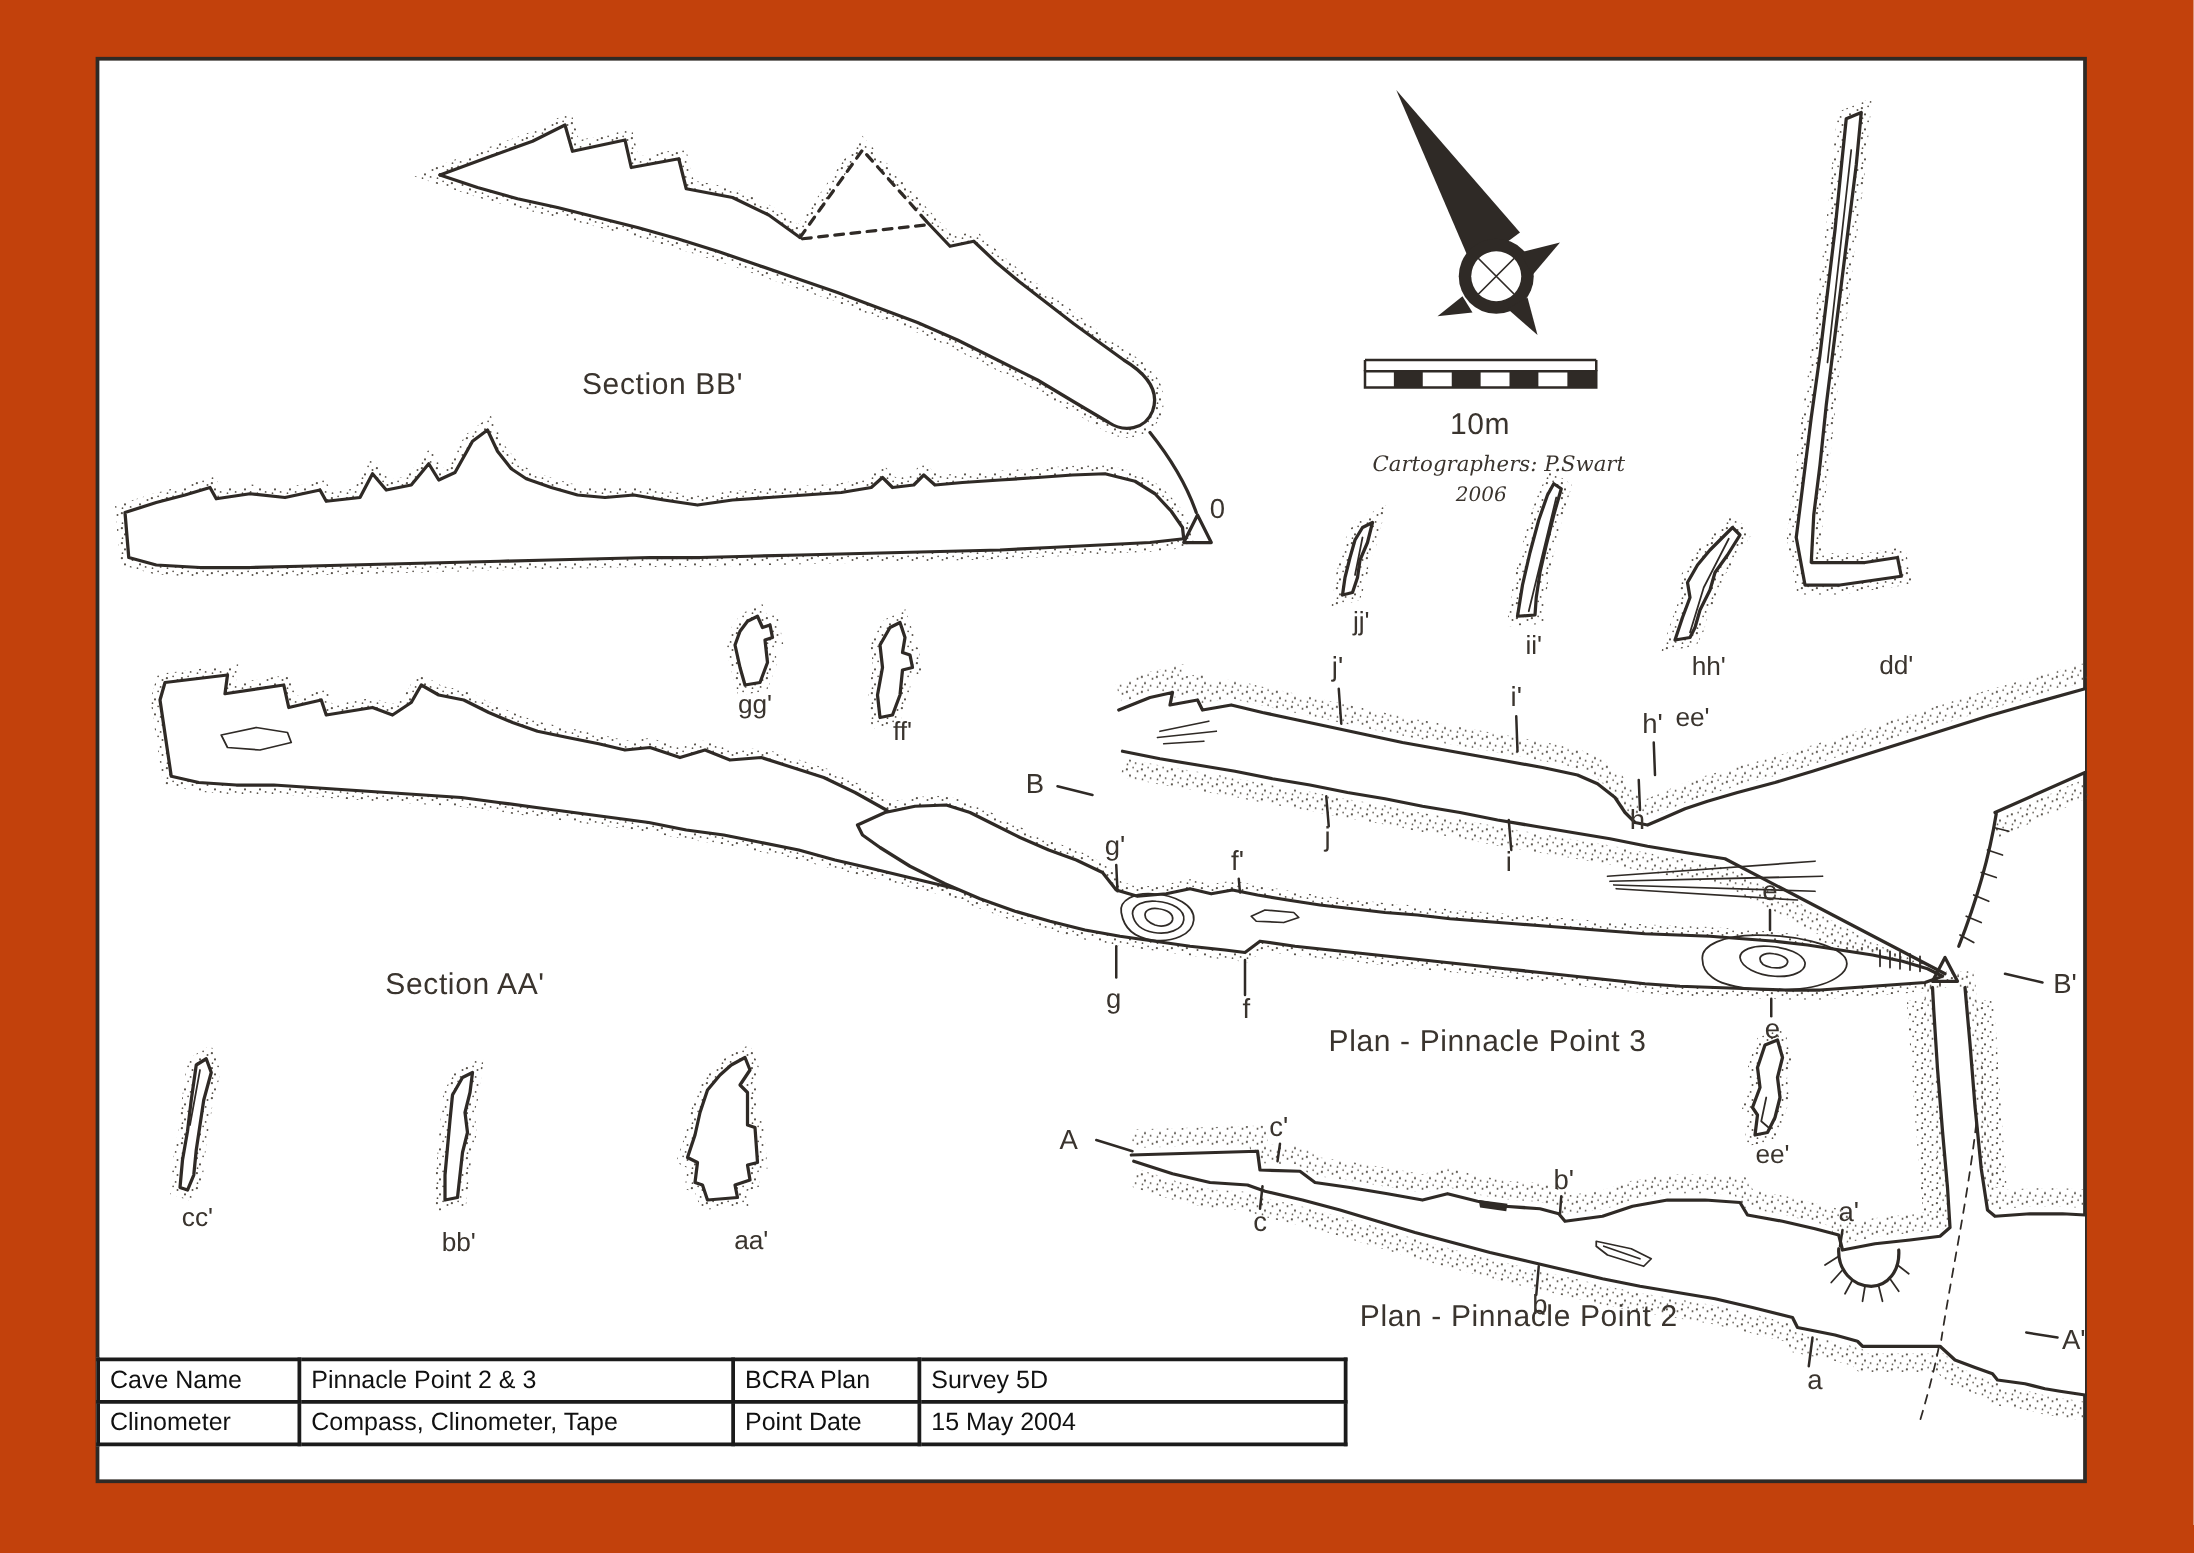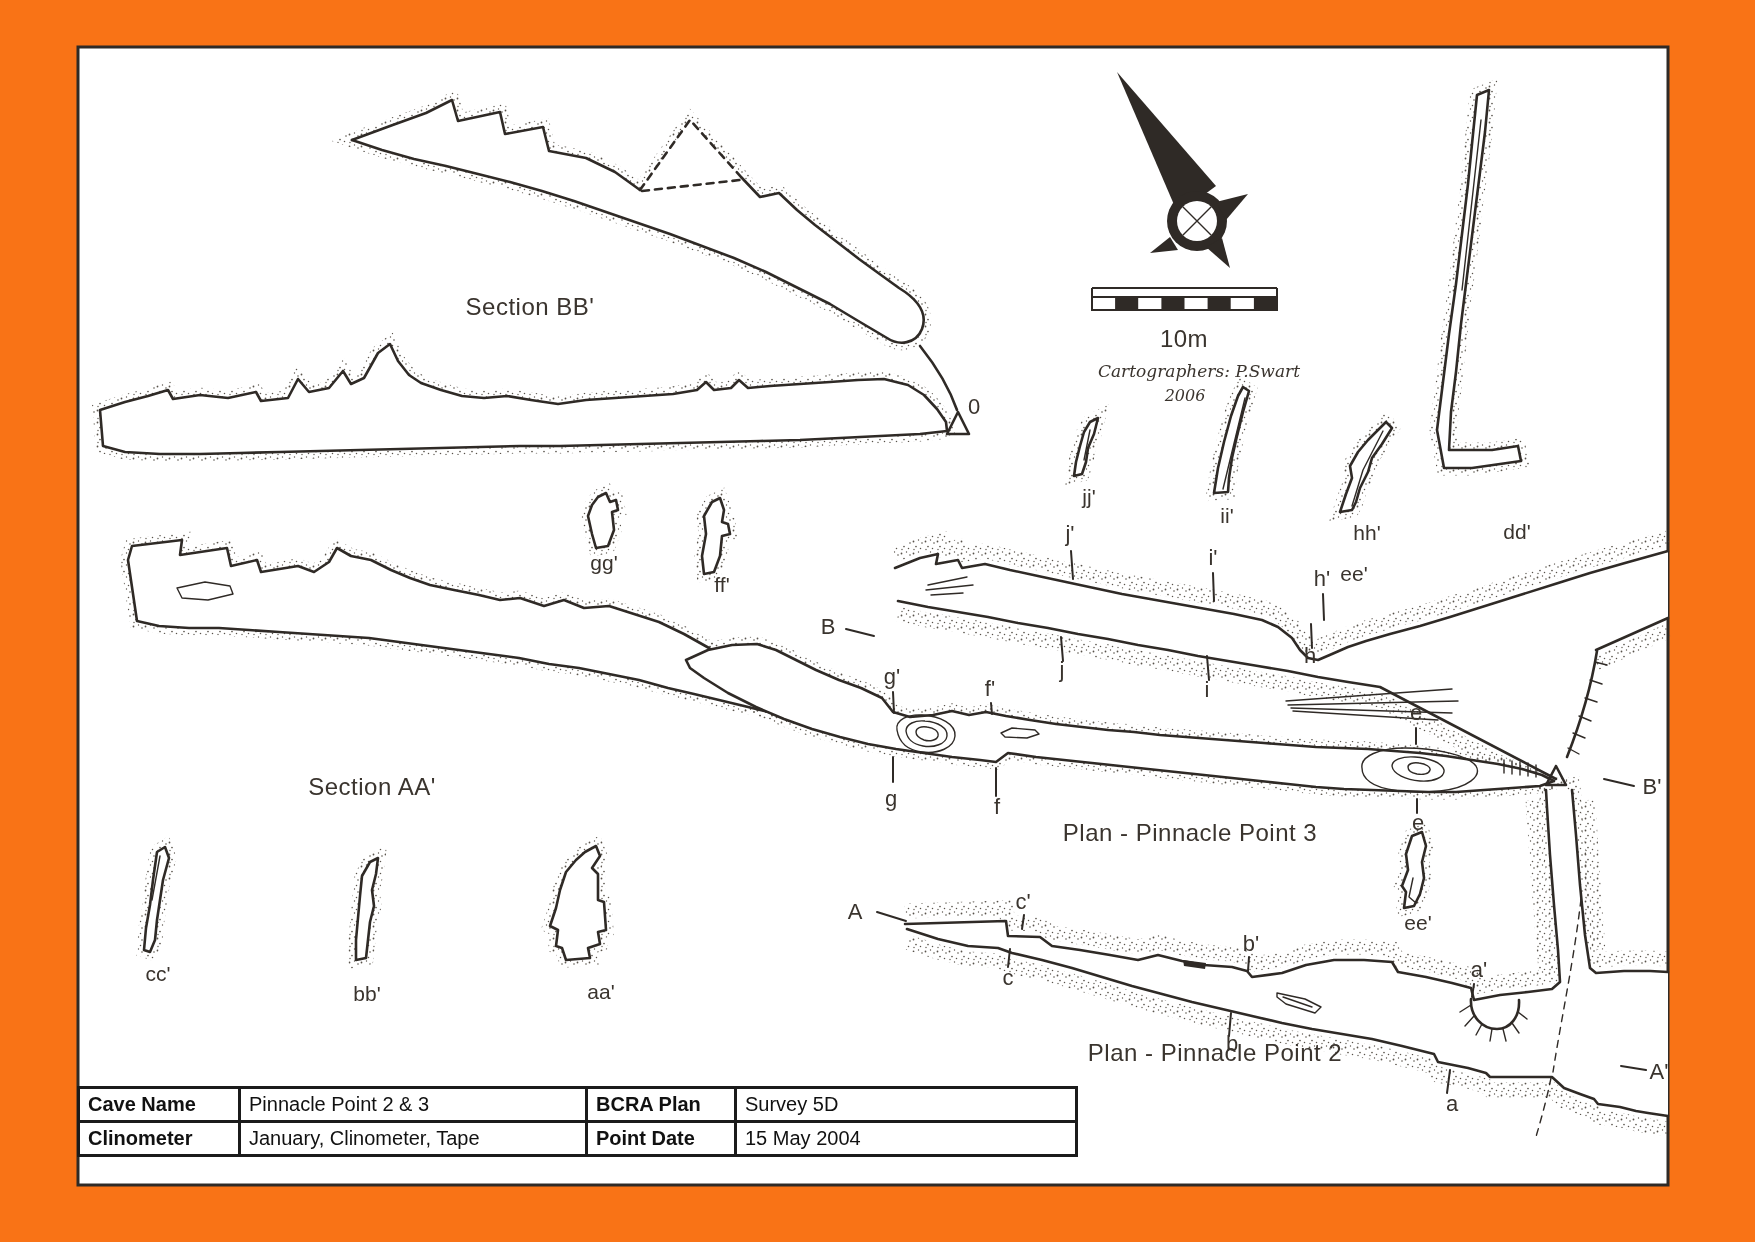--- a/index.html
+++ b/index.html
@@ -1,16 +1,16 @@
 <!DOCTYPE html>
 <html><head>
 <meta charset="utf-8">
 <style>
   html,body{margin:0;padding:0;background:#fff;}
-  #sheet{position:relative;width:1755px;height:1242px;background:#f97316;overflow:hidden;
+  #sheet{position:relative;width:1755px;height:1242px;background:#c2410c;overflow:hidden;
          font-family:"Liberation Sans",sans-serif;}
   svg{position:absolute;left:0;top:0;}
   .stip{fill:none;stroke:url(#stipple);stroke-width:15;}
   .ink{fill:none;stroke:#2f2a26;stroke-width:2.6;stroke-linejoin:round;stroke-linecap:round;}
   .thin{fill:none;stroke:#2f2a26;stroke-width:1.4;stroke-linejoin:round;stroke-linecap:round;}
   .blob{fill:#ffffff;stroke:#2f2a26;stroke-width:2.6;stroke-linejoin:round;}
   .fillw{fill:#ffffff;stroke:none;}
   .dash{stroke-dasharray:7 6;}
   .solidfill{fill:#2f2a26;stroke:none;}
   text{fill:#3a342e;}
@@ -18,21 +18,21 @@
   .sta{font-size:22px;}
   .xs{font-size:21px;}
   .scr{font-family:"DejaVu Serif",serif;font-style:italic;font-size:17px;}
   .yr{font-family:"DejaVu Serif",serif;font-style:italic;font-size:16px;}
   .mid{text-anchor:middle;}
   
   #titleblock{position:absolute;left:77px;top:1086px;border-collapse:collapse;
               background:#fff;}
   #titleblock td{border:3px solid #1b1b1b;height:31px;padding:0 8px;font-size:20px;
                  color:#111;white-space:nowrap;vertical-align:middle;}
-  #titleblock td.k{font-weight:bold;margin-top:18px;}
+  #titleblock td.k{font-weight:normal;margin-top:18px;}
   #titleblock td.w0{width:142px;} #titleblock td.w1{width:328px;}
   #titleblock td.w2{width:130px;} #titleblock td.w3{width:322px;}
 </style>
 </head>
 <body>
 
 <div id="sheet">
 <svg width="1755" height="1242" viewBox="0 0 1755 1242">
   <defs>
     <pattern id="stipple" width="12" height="12" patternUnits="userSpaceOnUse">
@@ -291,19 +291,19 @@
 <table id="titleblock">
   <tbody>
         <tr>
     <td class="k w0">Cave Name</td>
     <td class="w1">Pinnacle Point 2 &amp; 3</td>
     <td class="k w2">BCRA Plan</td>
     <td class="w3">Survey 5D</td>
   </tr>
   <tr>
     <td class="k">Clinometer</td>
-    <td>January, Clinometer, Tape</td>
+    <td>Compass, Clinometer, Tape</td>
     <td class="k">Point Date</td>
     <td>15 May 2004</td>
   </tr>
 </tbody>
     </table>
 </div>
 
 </body></html>

